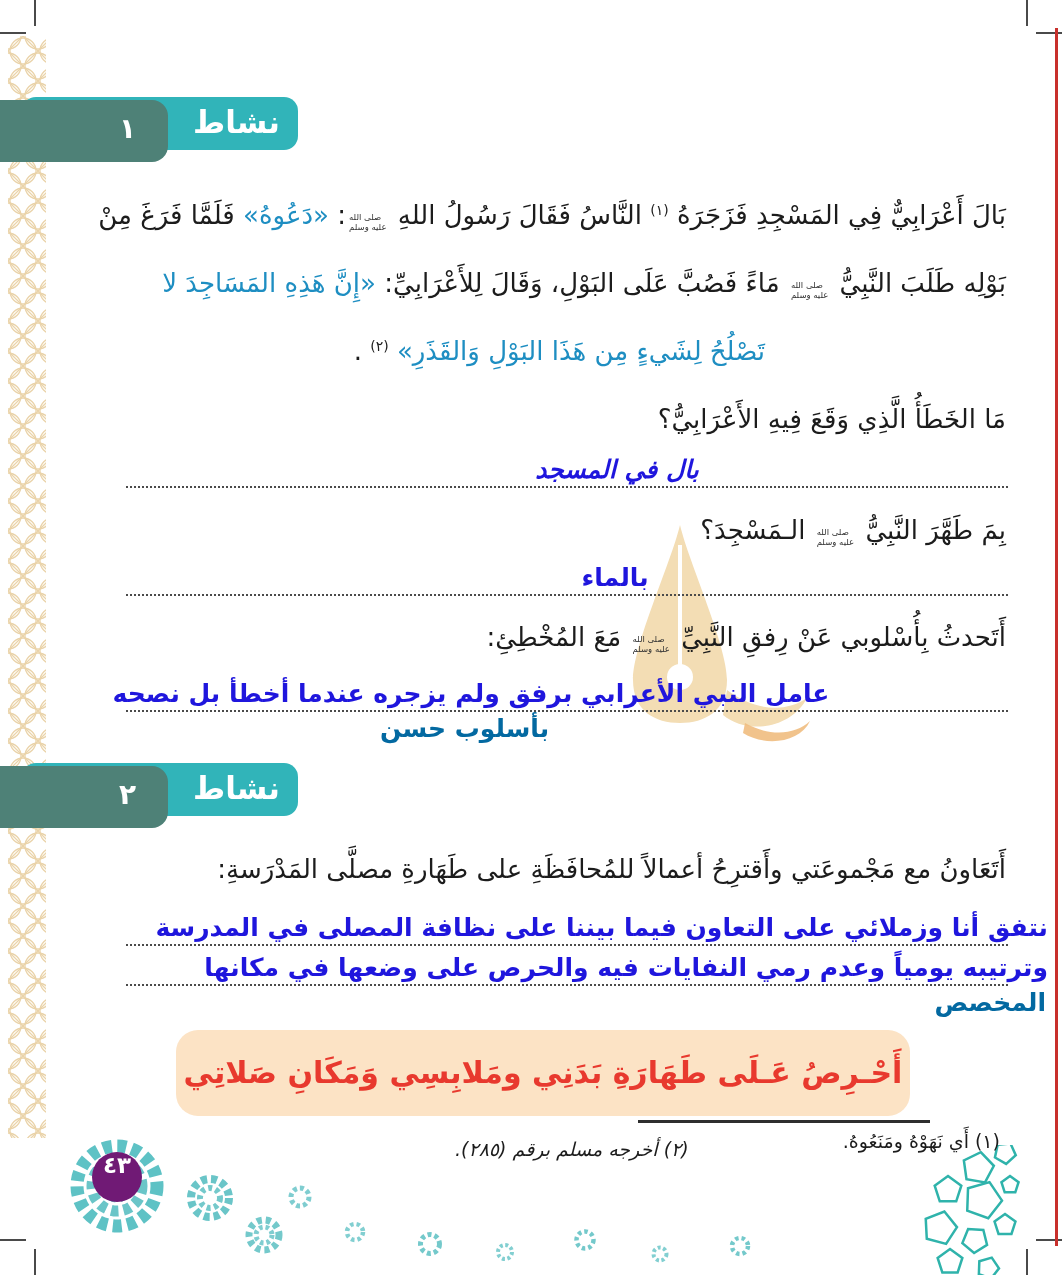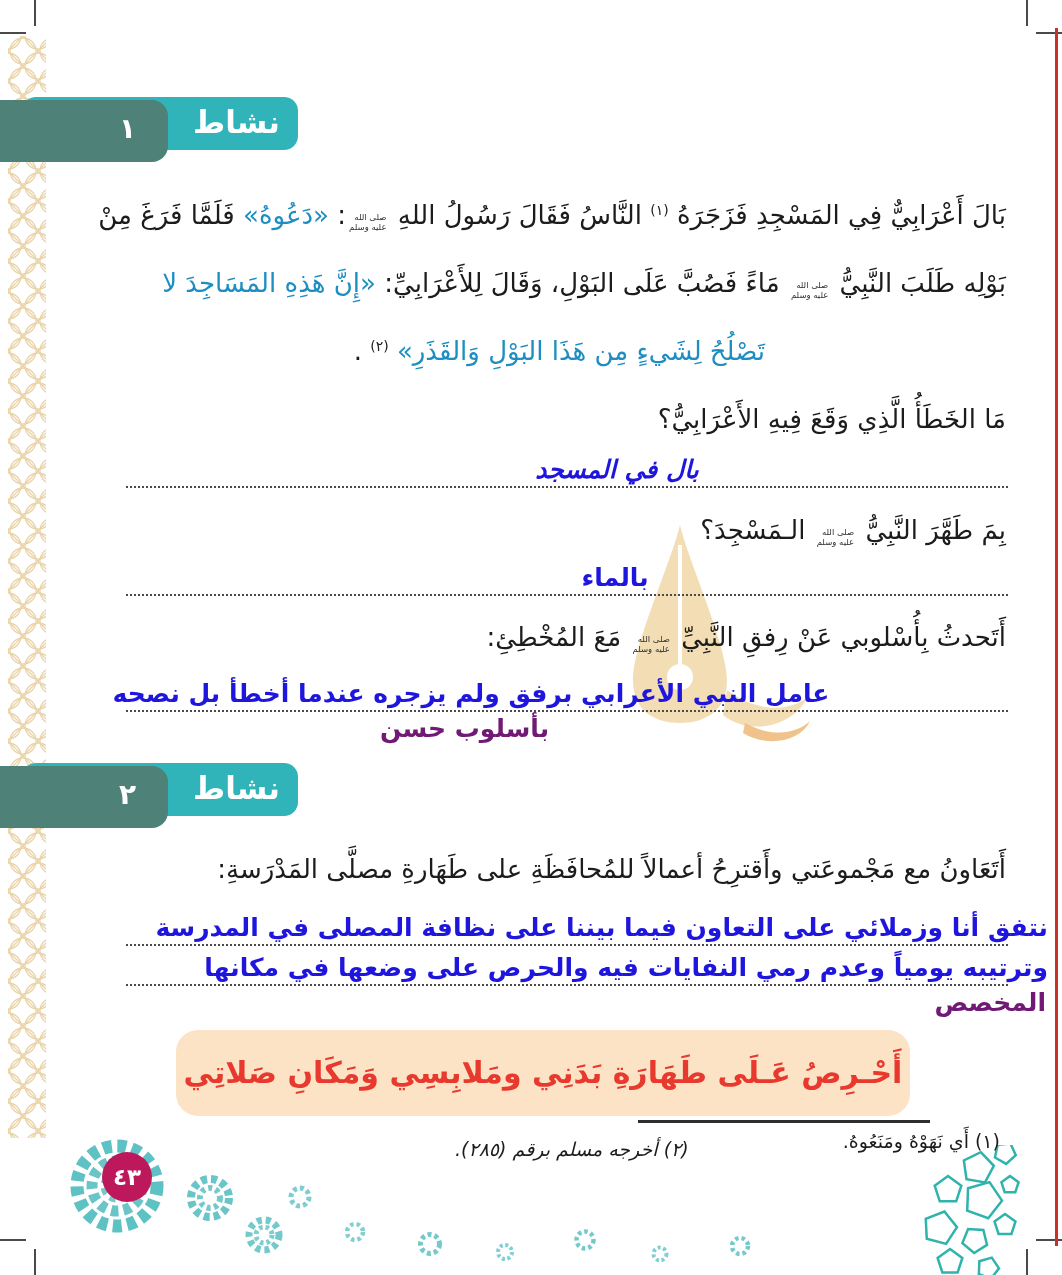--- a/index.html
+++ b/index.html
@@ -3,47 +3,47 @@
 <meta charset="utf-8">
 <style>
   html,body { margin:0; padding:0; background:#fff; }
   #page { position:relative; width:1062px; height:1275px; background:#ffffff;
           font-family:"DejaVu Sans", sans-serif; overflow:hidden; }
   .abs { position:absolute; }
   .ar  { direction:rtl; unicode-bidi:embed; white-space:nowrap; color:#1c1c1c; font-size:26px; }
   .teal { color:#1e8ec2;text-align:right; }
   .sup { font-size:14px; vertical-align:9px; color:#1c1c1c; }
   .saw { display:inline-block; vertical-align:-6px; font-size:8.5px; line-height:1.15;
-         color:#333; text-align:right; margin:0 3px; white-space:nowrap; }
+         color:#333; text-align:left; margin:0 3px; white-space:nowrap; }
   .qrow { position:absolute; right:56px; direction:rtl; white-space:nowrap; font-size:26px; color:#1c1c1c; }
   .ansrow { position:absolute; left:126px; right:54px; border-bottom:2.5px dotted #4a4a4a; }
   .ans { position:absolute; bottom:2px; color:#1f16dd; font-weight:bold; font-size:25px;
          white-space:nowrap; direction:rtl; }
   .ans-center { left:50%; }
   .ans-right { right:-40px; }
-  .free-ans { position:absolute; color:#701a75; font-weight:bold; font-size:25px;
+  .free-ans { position:absolute; color:#0369a1; font-weight:bold; font-size:25px;
               white-space:nowrap; direction:rtl; }
   
   .hdr-teal { position:absolute; left:22px; width:276px; height:53px; background:#31b4b9; border-radius:14px; }
   .hdr-dark { position:absolute; left:-14px; width:182px; height:62px; background:#4e8177; border-radius:16px; }
   .hdr-label { position:absolute; right:18px; top:0; height:53px; line-height:50px;
                color:#fff; font-size:31px; font-weight:bold; direction:rtl; }
   .hdr-num { position:absolute; right:32px; top:0; height:62px; line-height:58px;
              color:#fff; font-size:28px; font-weight:bold; }
   
   .hlbox { position:absolute; left:176px; top:1030px; width:734px; height:86px;
            background:#fce3c5; border-radius:22px; text-align:center; }
   .hlbox span { line-height:86px; color:#e8392e; font-weight:bold; font-size:30px; direction:rtl; }
   
   .fnote { position:absolute; font-size:19px; color:#1c1c1c; direction:rtl; white-space:nowrap; }
   .fnsep { position:absolute; left:638px; top:1120px; width:292px; height:3px; background:#2e2e2e; }
   
-  .pagenum { position:absolute; left:102px; top:1152px; width:50px; height:50px; border-radius:50%;
-             background:#be185d; color:#fff; font-size:23px; font-weight:bold;
-             display:flex; align-items:center; justify-content:center; z-index:5; }
+  .pagenum { position:absolute; left:92px; top:1152px; width:50px; height:50px; border-radius:50%;
+             background:#701a75; color:#fff; font-size:23px; font-weight:bold;
+             display:flex; align-items:flex-start; justify-content:center; z-index:5; }
   
   .wm-brand { position:absolute; left:150px; top:525px; width:470px; height:190px;
               font-size:160px; font-weight:bold; color:#c8c8c8; opacity:.6;
               text-align:center; line-height:190px; direction:rtl; z-index:0; }
   .wm-caption { position:absolute; left:138px; top:700px; font-size:21px; color:#b3b3b3;
                 direction:rtl; white-space:nowrap; z-index:0; }
   
   .cmark { position:absolute; background:#4a4a4a; }
   .red-edge { position:absolute; left:1055px; top:28px; width:3px; height:1218px; background:#c8302c; }
   .content { position:relative; z-index:2; }

